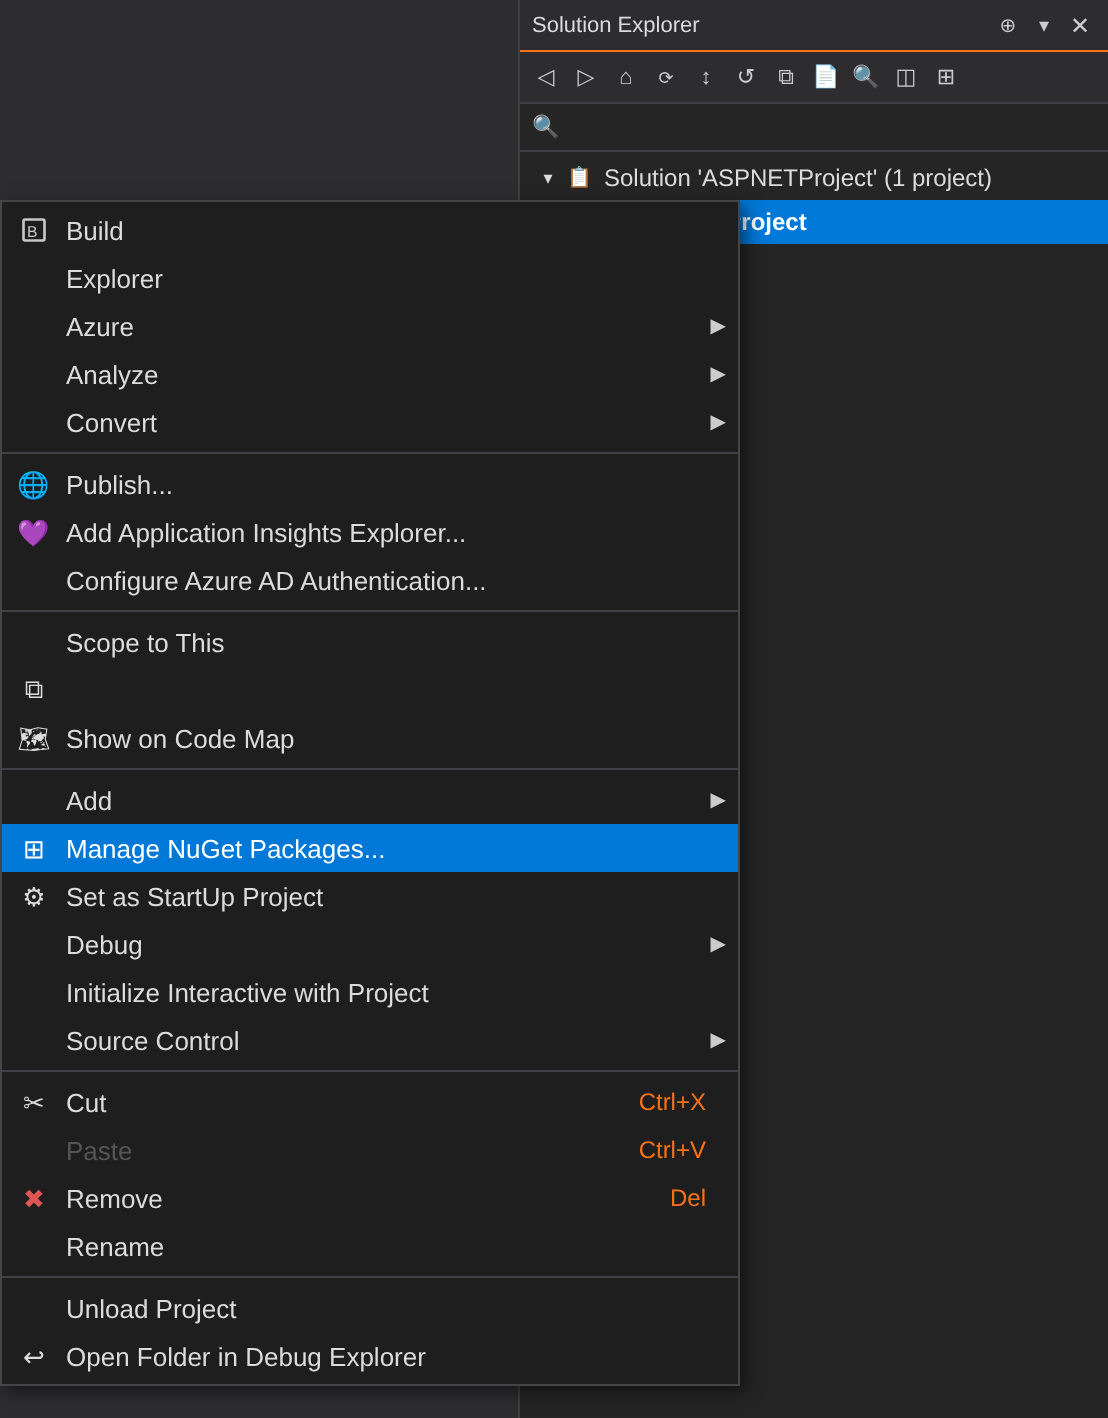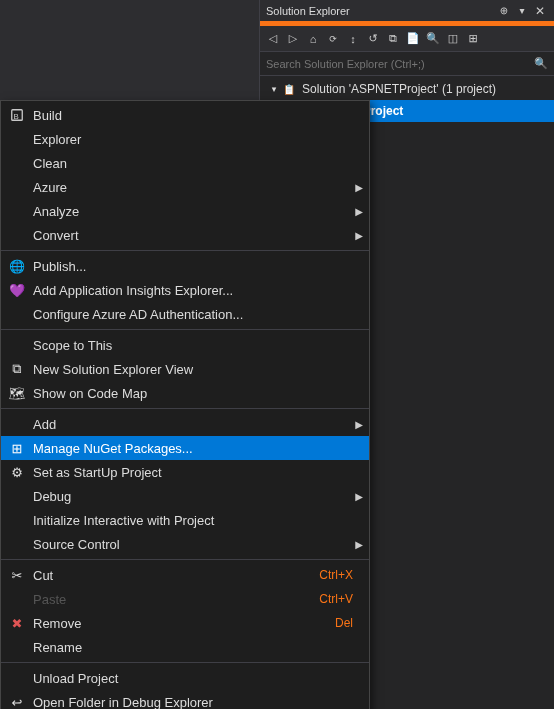--- a/index.html
+++ b/index.html
@@ -26,21 +26,21 @@
       display: flex;
       flex-direction: column;
     }
 
     .se-titlebar {
       background: #2d2d30;
       display: flex;
       align-items: center;
       justify-content: space-between;
       padding: 4px 6px;
-      border-bottom: 5px solid #f97316;
+      border-bottom: 1px solid #f97316;
       height: 26px;
     }
 
     .se-title-text {
       font-size: 11px;
       color: #dcdcdc;
       flex: 1;
     }
 
     .se-title-icons {
@@ -228,21 +228,20 @@
     <span style="font-size:9px;">⟳</span>
     <span>↕</span>
     <span>↺</span>
     <span>⧉</span>
     <span>📄</span>
     <span>🔍</span>
     <span>◫</span>
     <span>⊞</span>
   </div>
   <div class="se-search">
-    <input type="text" placeholder="Search Solution Explorer (Ctrl+;)" style="">
     <span class="se-search-icon">🔍</span>
   </div>
   <div class="se-tree">
     <div class="se-tree-item" style="padding-left:8px;">
       <span class="expand">▾</span>
       <span class="icon" style="color:#c8c8c8;">📋</span>
       <span style="font-size:12px;">Solution 'ASPNETProject' (1 project)</span>
     </div>
     <div class="se-tree-item selected" style="padding-left:20px;">
       <span class="expand">▾</span>
@@ -271,23 +270,20 @@
           <rect x="2" y="2" width="12" height="12" rx="1" fill="none" stroke="#c8c8c8" stroke-width="1.5"></rect>
           <text x="4" y="12" font-size="9" fill="#c8c8c8">B</text>
         </svg>
       </span>
       <span>Build</span>
     </div>
     <div class="menu-item">
       <span>Explorer</span>
     </div>
     <div class="menu-item">
-      <span>Clean</span>
-    </div>
-    <div class="menu-item">
       <span>Azure</span>
       <span class="submenu-arrow">▶</span>
     </div>
     <div class="menu-item">
       <span>Analyze</span>
       <span class="submenu-arrow">▶</span>
     </div>
     <div class="menu-item">
       <span>Convert</span>
       <span class="submenu-arrow">▶</span>
@@ -303,21 +299,20 @@
     </div>
     <div class="menu-item">
       <span>Configure Azure AD Authentication...</span>
     </div>
     <div class="menu-separator"></div>
     <div class="menu-item">
       <span>Scope to This</span>
     </div>
     <div class="menu-item">
       <span class="menu-icon">⧉</span>
-      <span>New Solution Explorer View</span>
     </div>
     <div class="menu-item">
       <span class="menu-icon">🗺</span>
       <span>Show on Code Map</span>
     </div>
     <div class="menu-separator"></div>
     <div class="menu-item">
       <span>Add</span>
       <span class="submenu-arrow">▶</span>
     </div>

